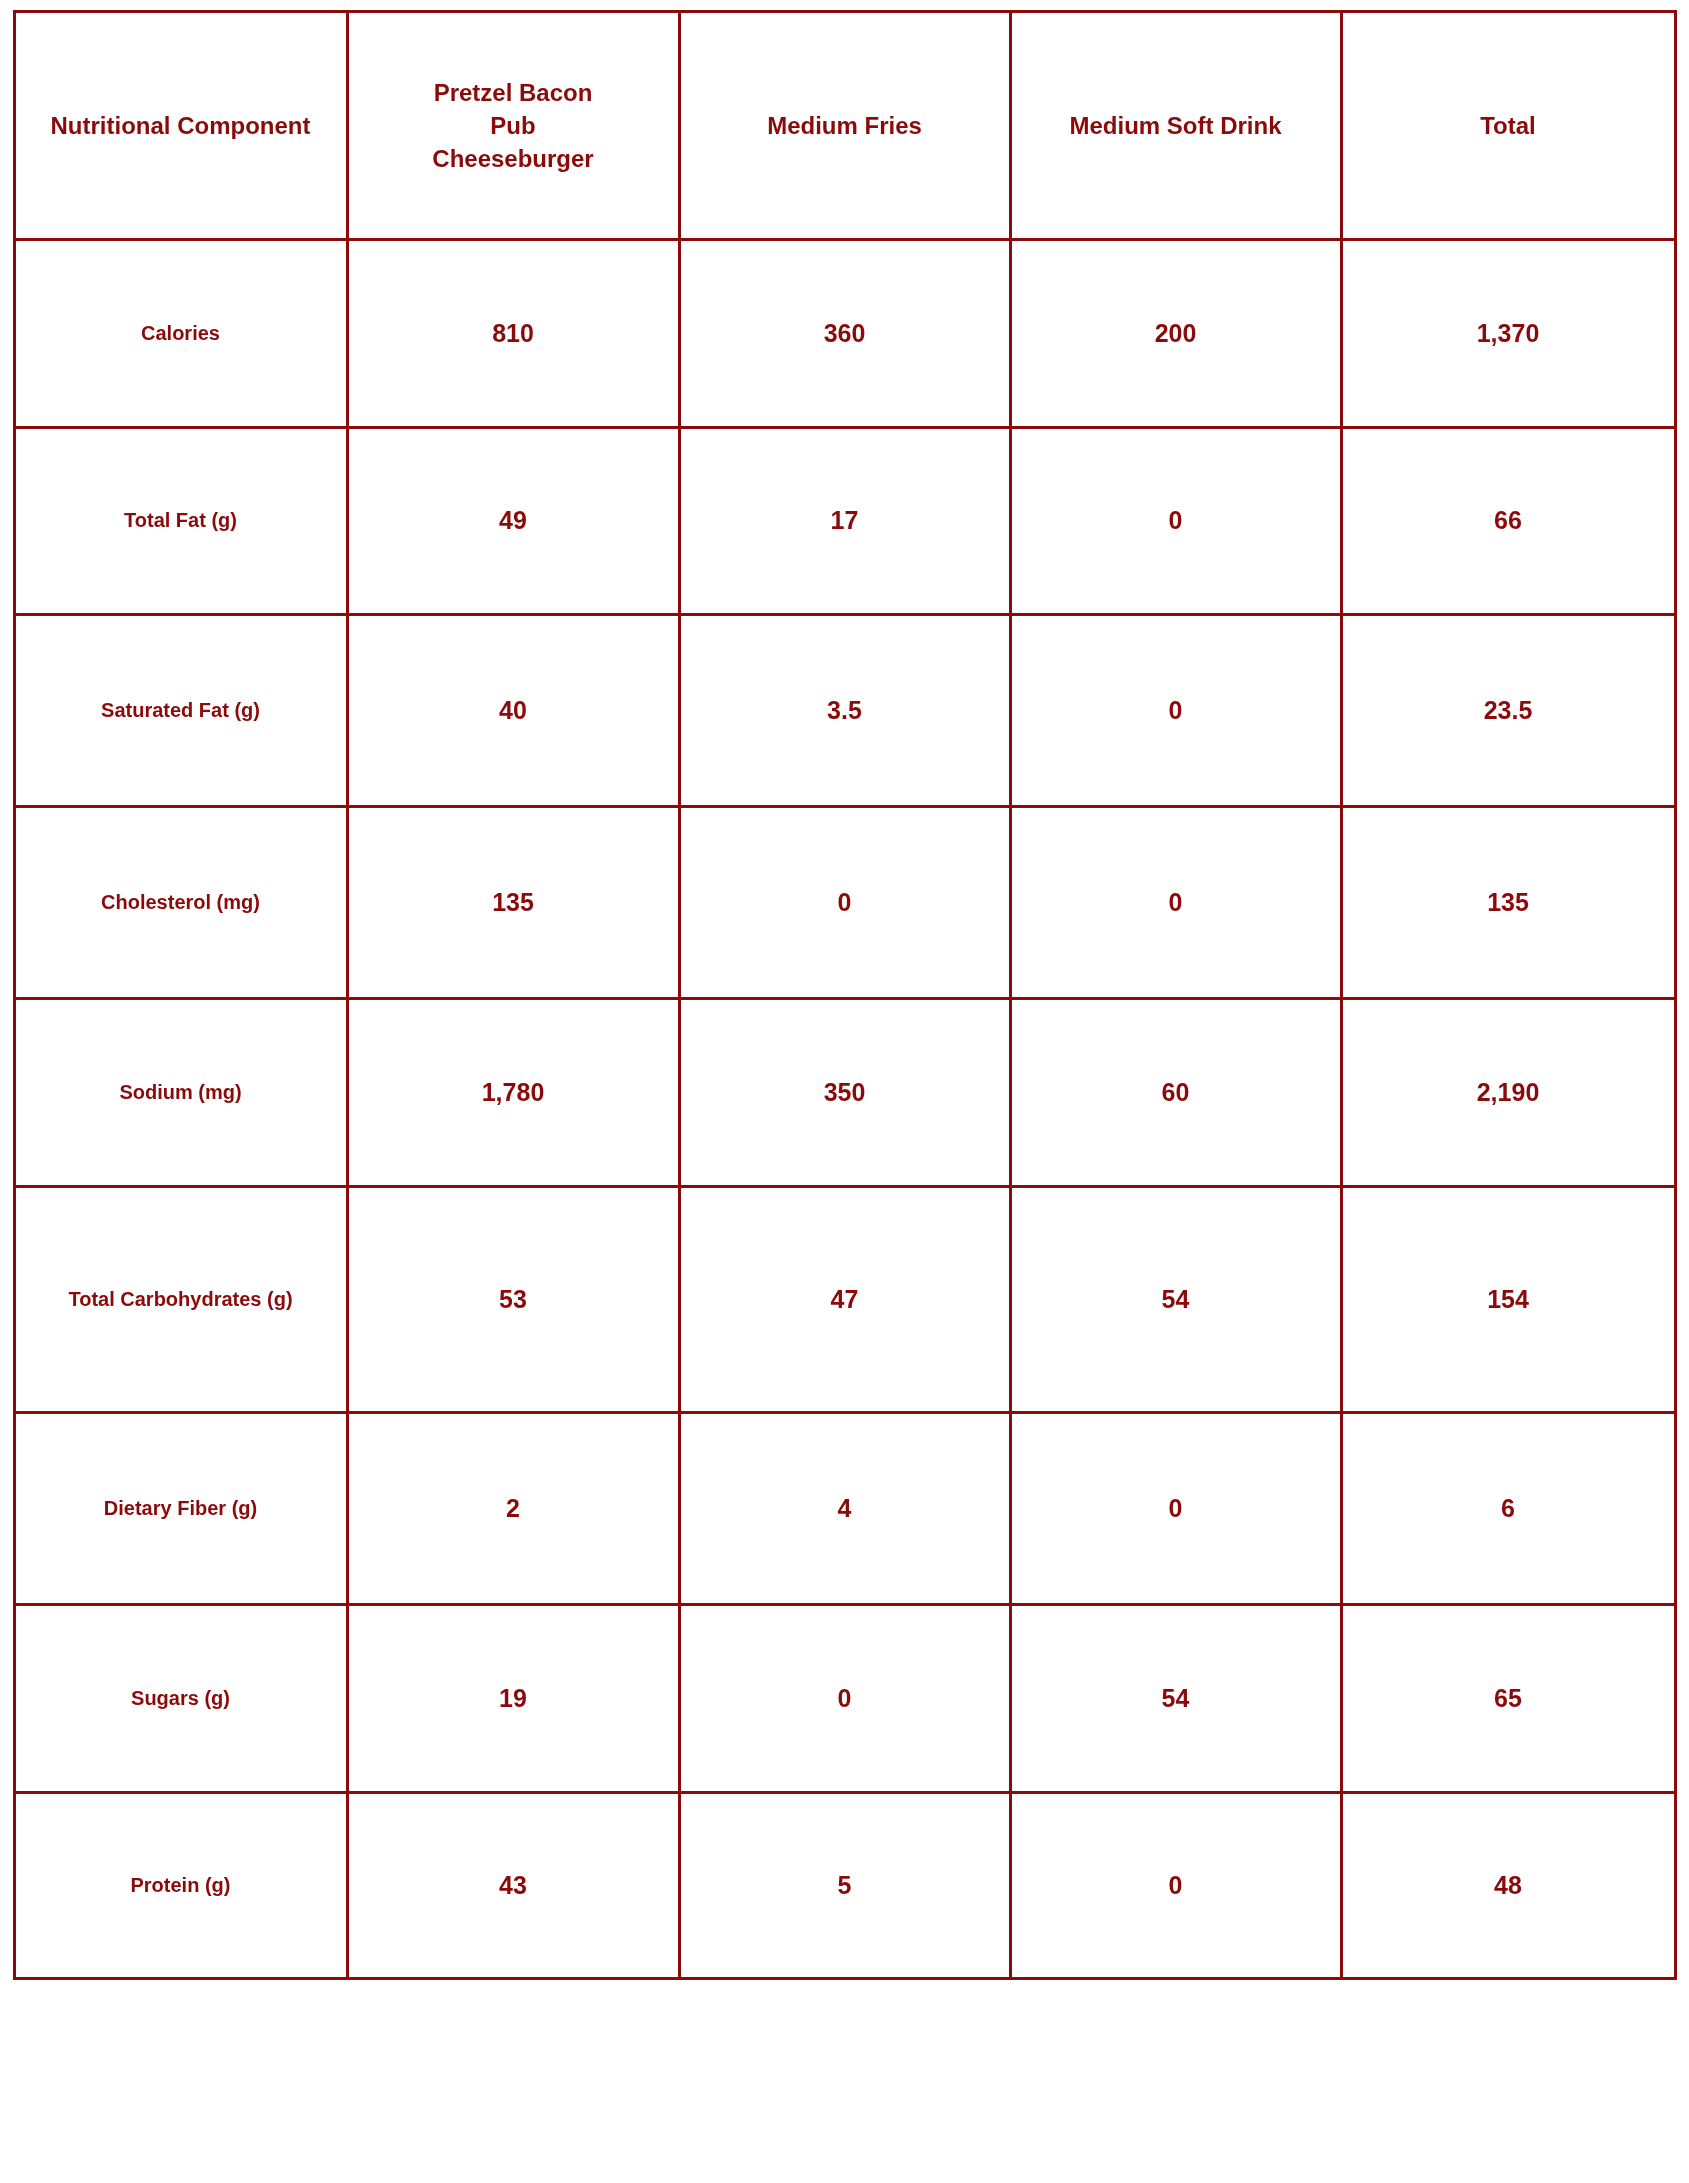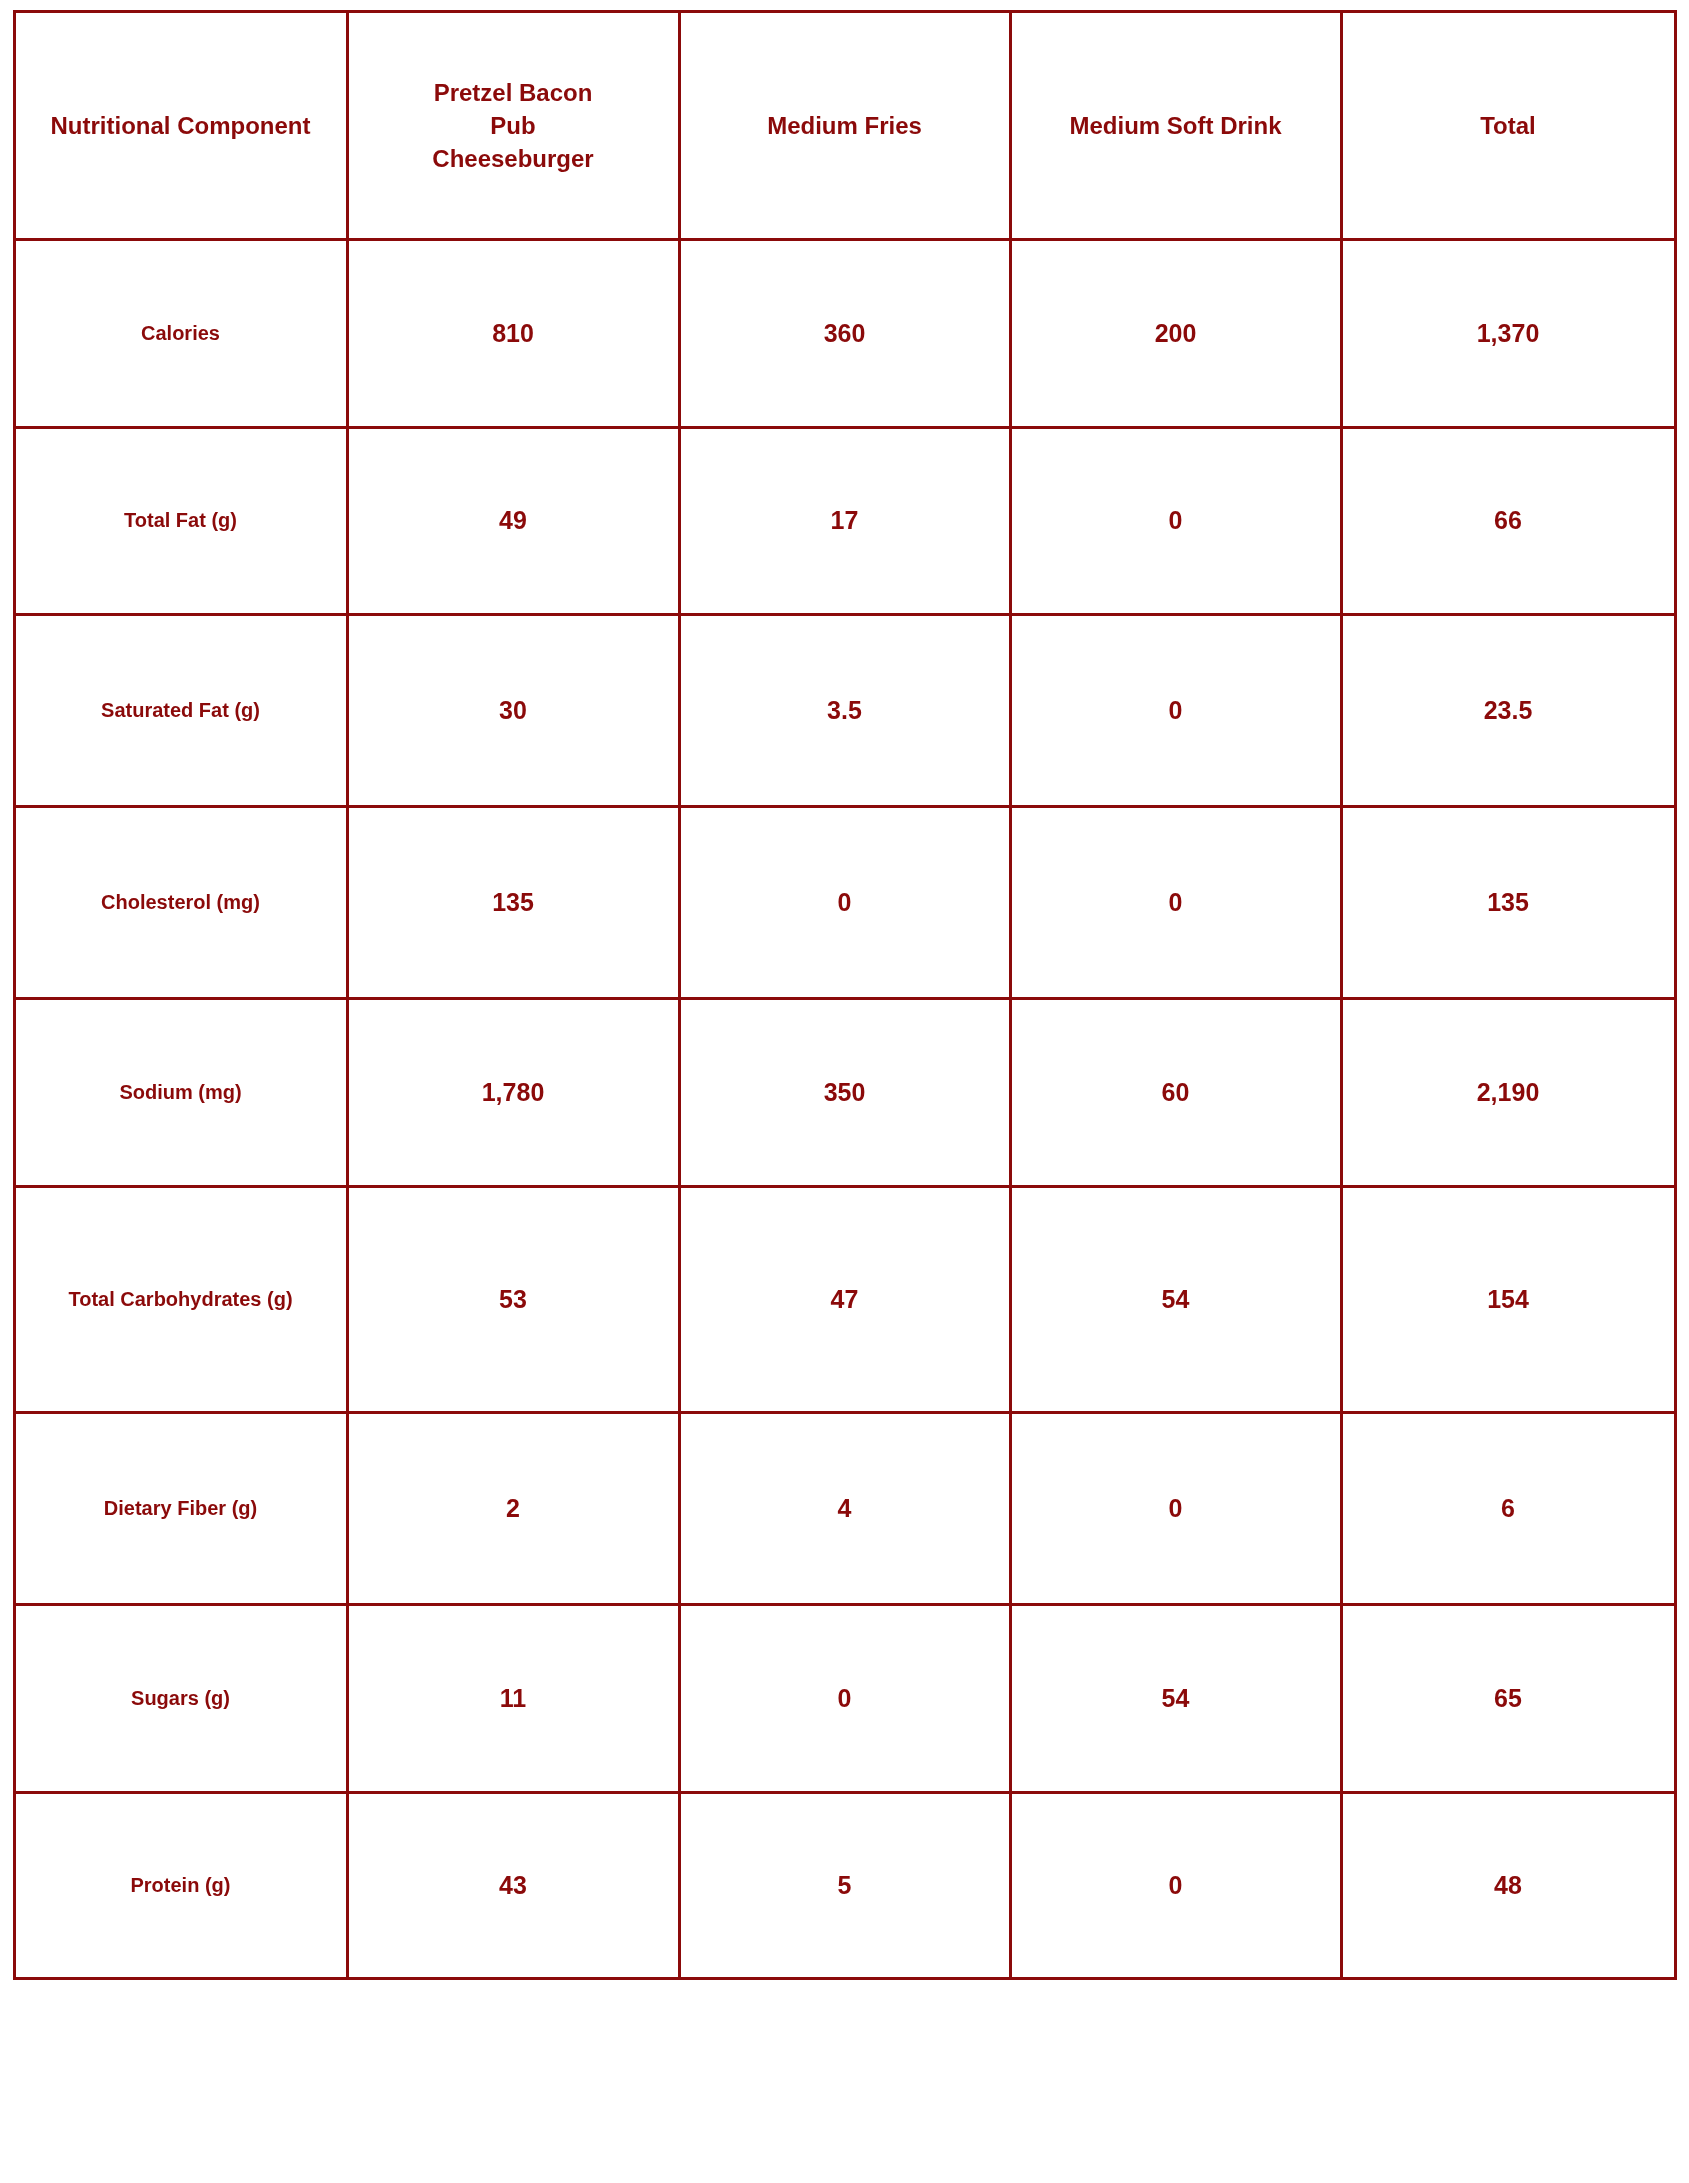--- a/index.html
+++ b/index.html
@@ -70,21 +70,21 @@
     </tr>
     <tr style="height:187px">
       <td class="label">Total Fat (g)</td>
       <td class="val">49</td>
       <td class="val">17</td>
       <td class="val">0</td>
       <td class="val">66</td>
     </tr>
     <tr style="height:192px">
       <td class="label">Saturated Fat (g)</td>
-      <td class="val">30</td>
+      <td class="val">40</td>
       <td class="val">3.5</td>
       <td class="val">0</td>
       <td class="val">23.5</td>
     </tr>
     <tr style="height:192px">
       <td class="label">Cholesterol (mg)</td>
       <td class="val">135</td>
       <td class="val">0</td>
       <td class="val">0</td>
       <td class="val">135</td>
@@ -105,21 +105,21 @@
     </tr>
     <tr style="height:192px">
       <td class="label">Dietary Fiber (g)</td>
       <td class="val">2</td>
       <td class="val">4</td>
       <td class="val">0</td>
       <td class="val">6</td>
     </tr>
     <tr style="height:188px">
       <td class="label">Sugars (g)</td>
-      <td class="val">11</td>
+      <td class="val">19</td>
       <td class="val">0</td>
       <td class="val">54</td>
       <td class="val">65</td>
     </tr>
     <tr style="height:186px">
       <td class="label">Protein (g)</td>
       <td class="val">43</td>
       <td class="val">5</td>
       <td class="val">0</td>
       <td class="val">48</td>

